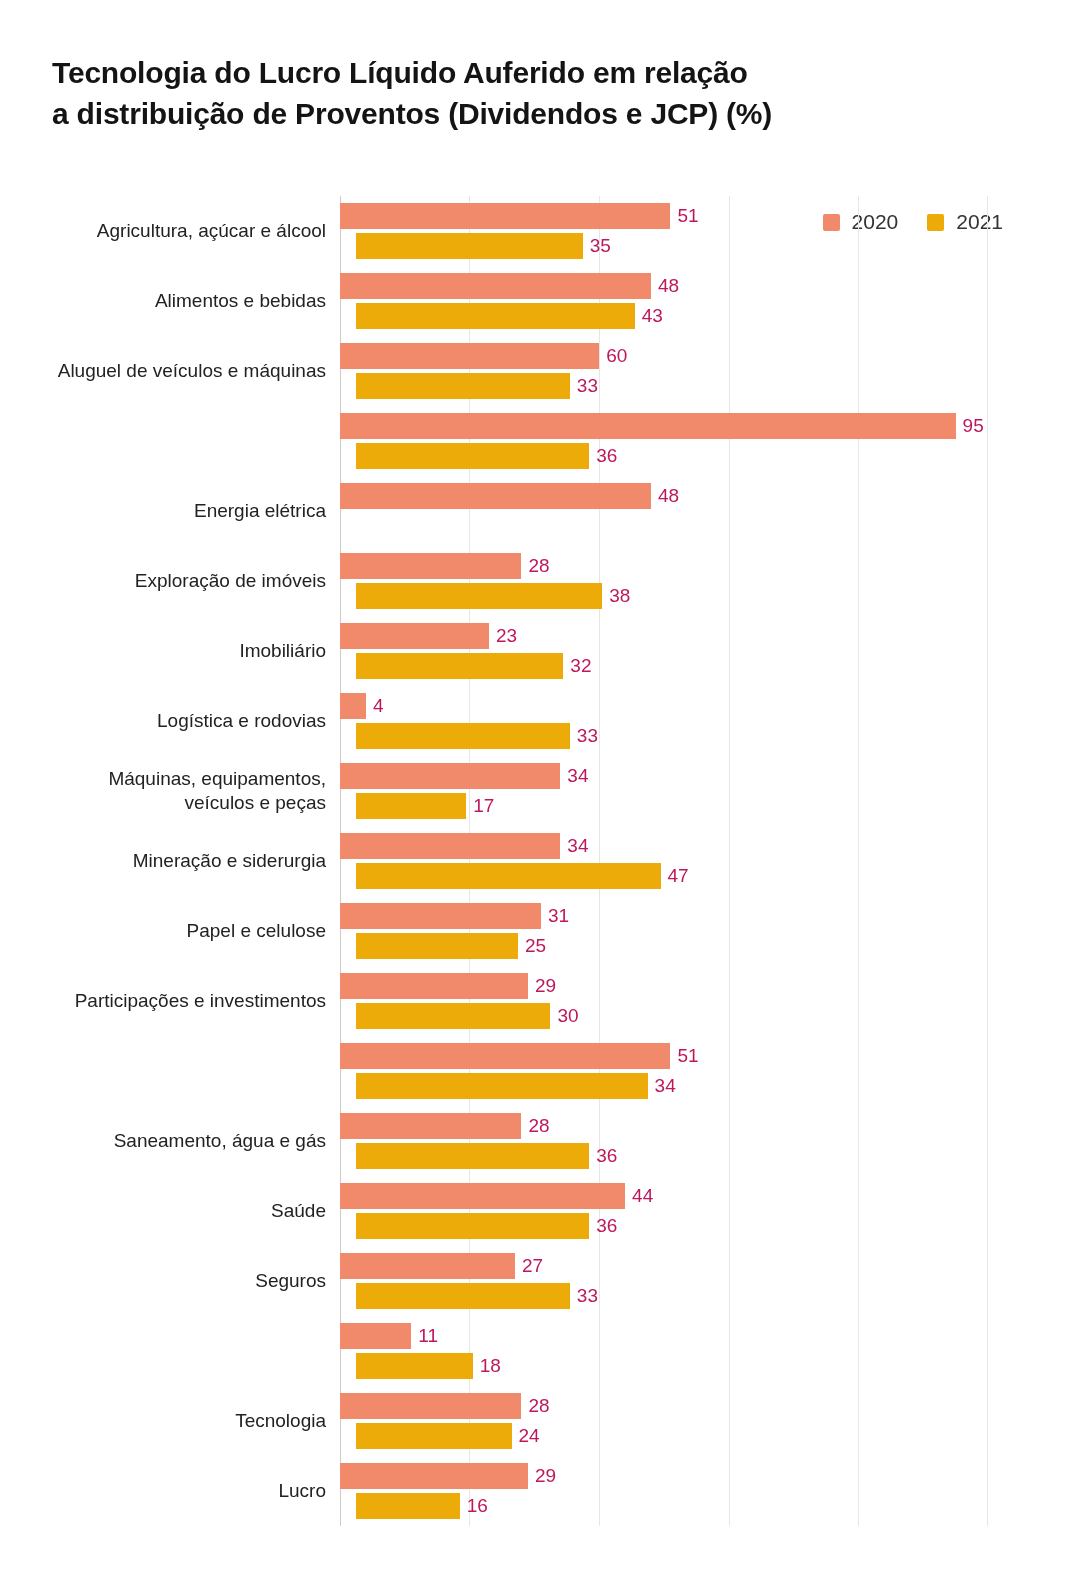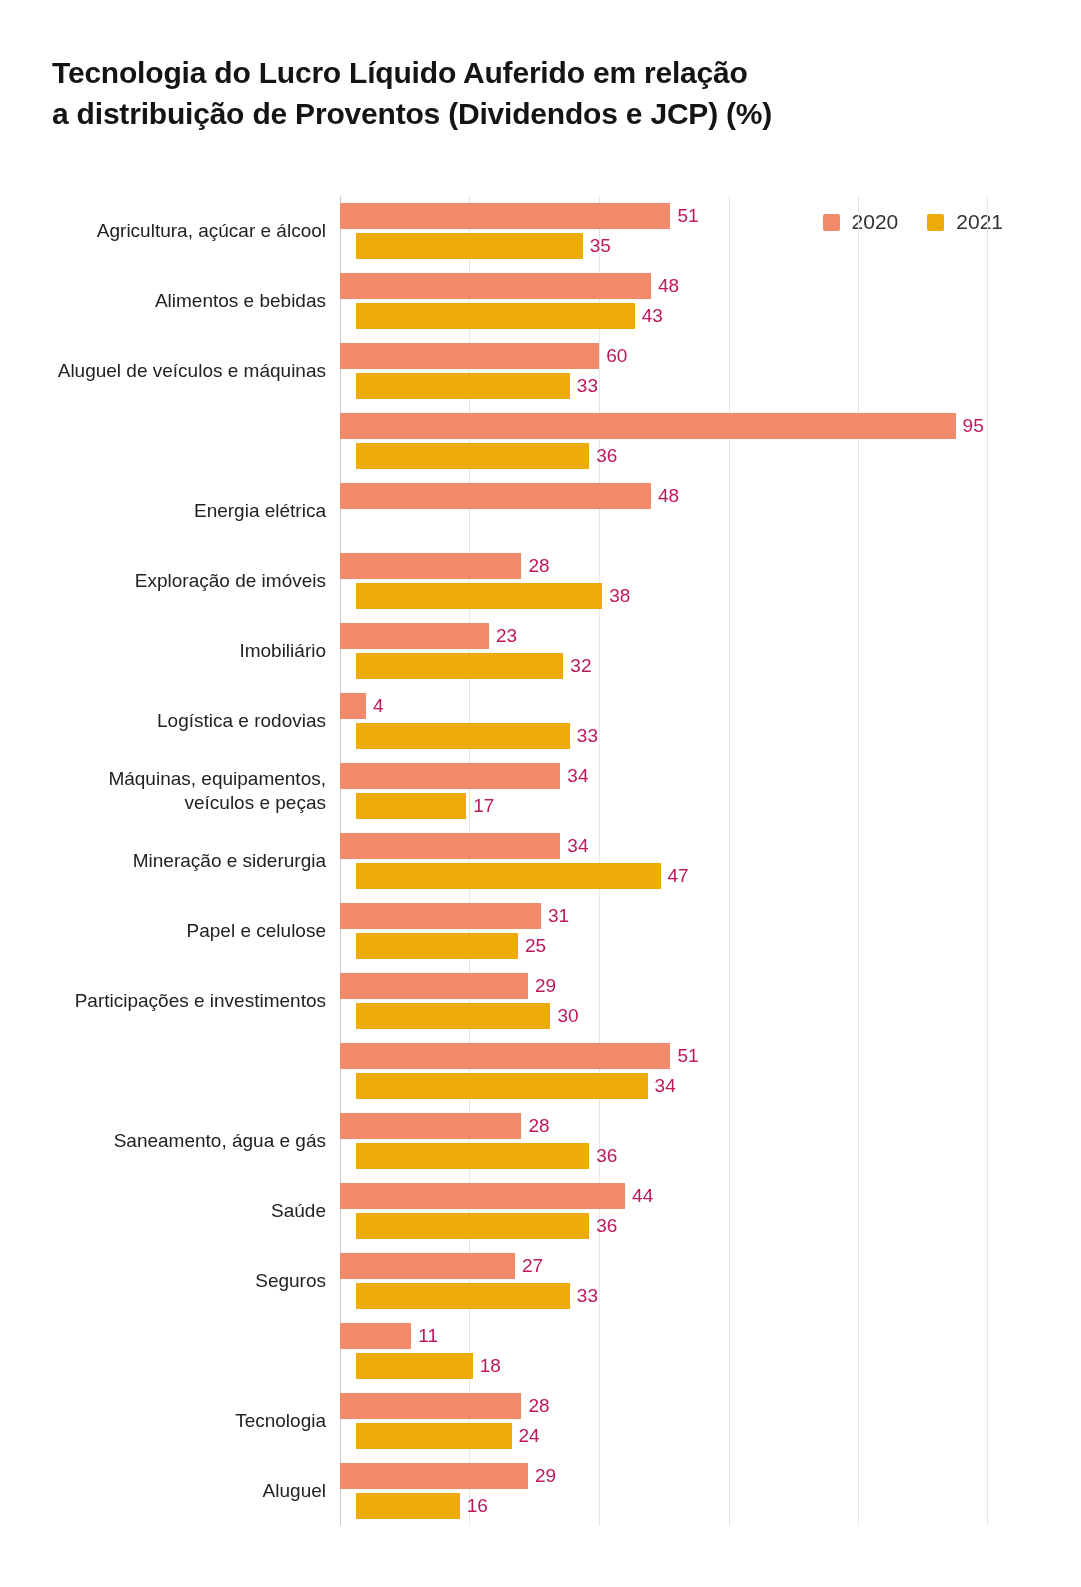--- a/index.html
+++ b/index.html
@@ -342,21 +342,21 @@
           <div class="bar-wrap first">
             <div class="bar s2020" style="width: 181.44px; background: rgb(240, 138, 106);"></div>
             <span class="bar-value">28</span>
           </div>
           <div class="bar-wrap second">
             <div class="bar s2021" style="width: 155.52px; background: rgb(237, 171, 9);"></div>
             <span class="bar-value">24</span>
           </div>
         </div>
         <div class="row">
-          <div class="cat-label">Aluguel</div>
+          <div class="cat-label">Lucro</div>
           <div class="bar-wrap first">
             <div class="bar s2020" style="width: 187.92px; background: rgb(240, 138, 106);"></div>
             <span class="bar-value">29</span>
           </div>
           <div class="bar-wrap second">
             <div class="bar s2021" style="width: 103.68px; background: rgb(237, 171, 9);"></div>
             <span class="bar-value">16</span>
           </div>
         </div>
       </div>

